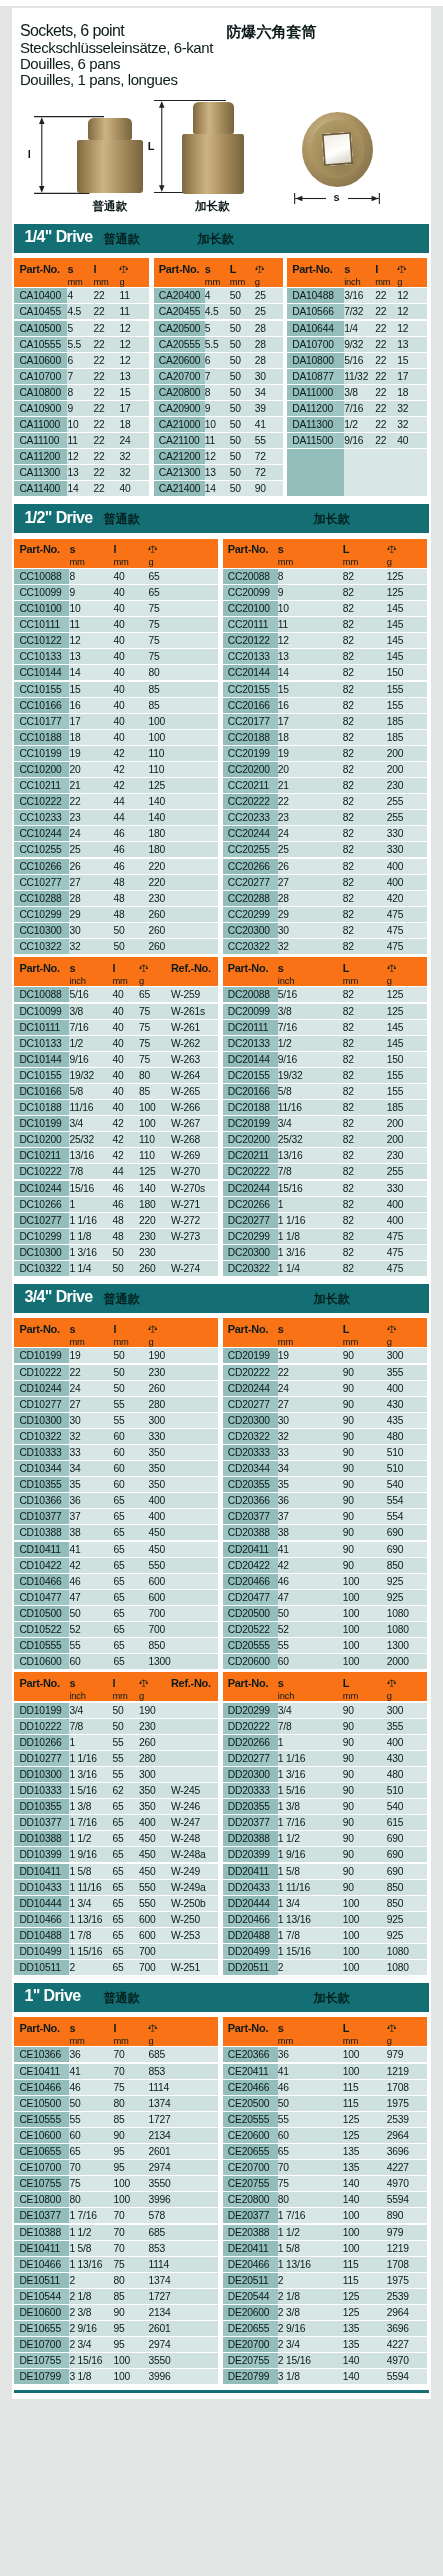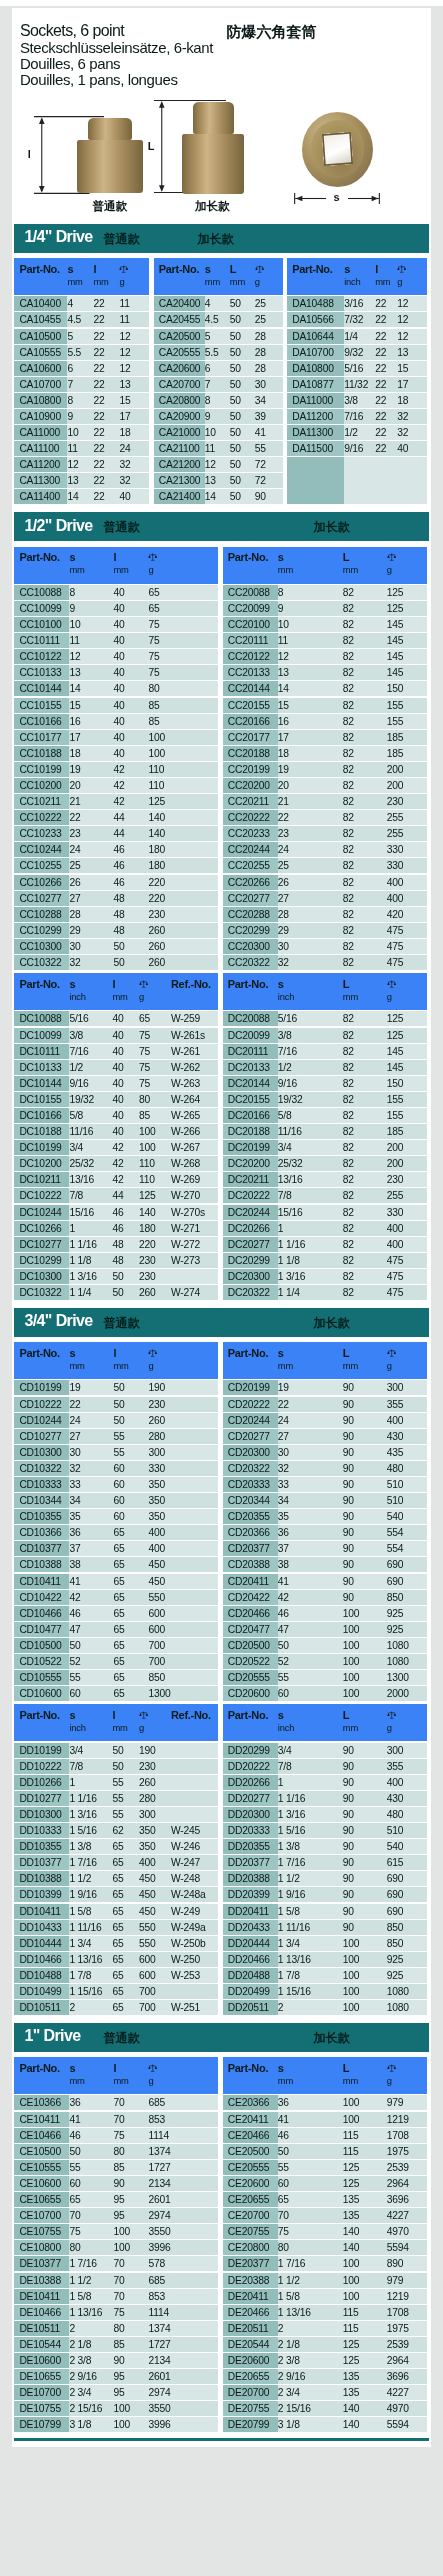--- a/index.html
+++ b/index.html
@@ -75,21 +75,21 @@
   .tag1{left:89px;}
   .tag2-q{left:183px;}
   .tag2-w{left:299px;}
   .bar.cut{height:3.3px;margin-top:5.5px;}
   
   .tgroup{display:flex;gap:4.4px;margin-top:3.3px;}
   .tgroup.first{margin-top:5.5px;}
   .sub{flex:0 0 auto;}
   .w3a{width:135px;} .w3b{width:129px;} .w3c{width:140px;}
   .w2{width:204px;}
-  .thead{display:grid;background:#3b82f6;height:37px;}
+  .thead{display:grid;background:#f97316;height:29px;}
   .hcell{padding-top:4.4px;}
   .h1{font-size:11px;font-weight:700;letter-spacing:-0.3px;line-height:12.2px;}
   .h2{font-size:9.4px;line-height:14.4px;letter-spacing:-0.2px;}
   .hcell:first-child{padding-left:5px;}
   .trow{display:grid;height:15px;margin-top:1.1px;}
   .tcell{
     font-size:10.3px;line-height:15px;letter-spacing:-0.2px;
     overflow:hidden;white-space:nowrap;
   }
   .pc{padding-left:5px;}

